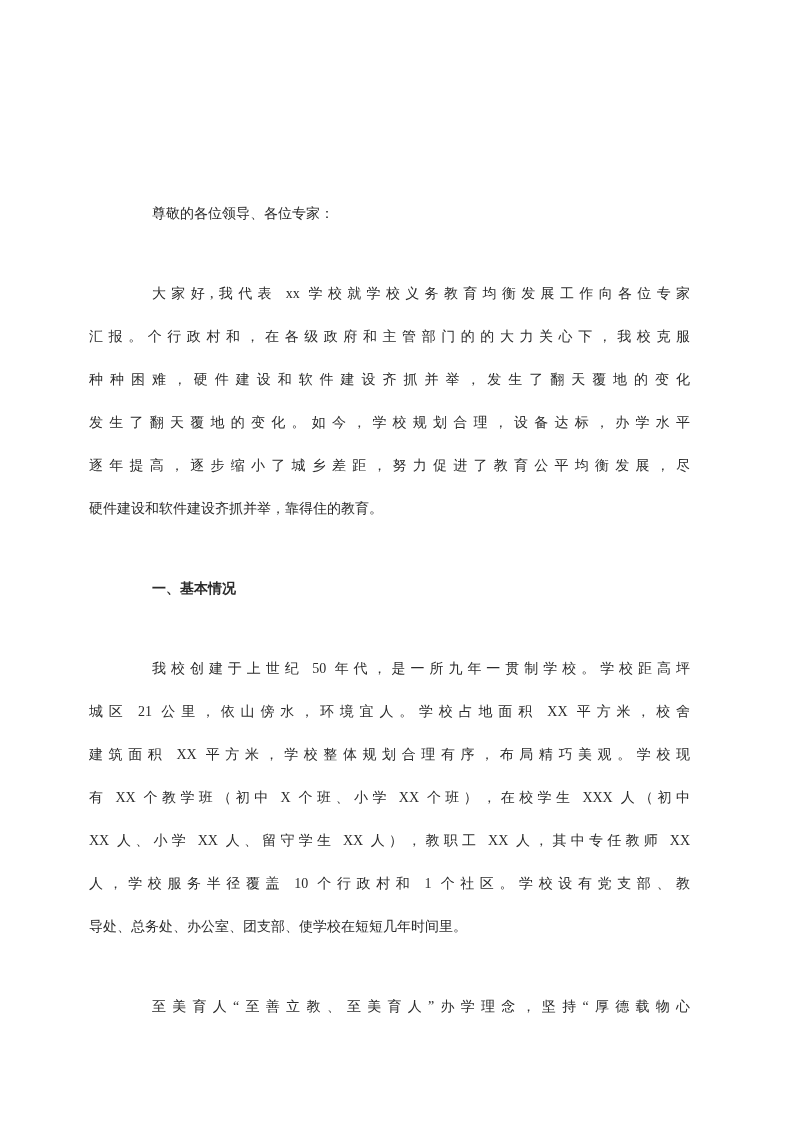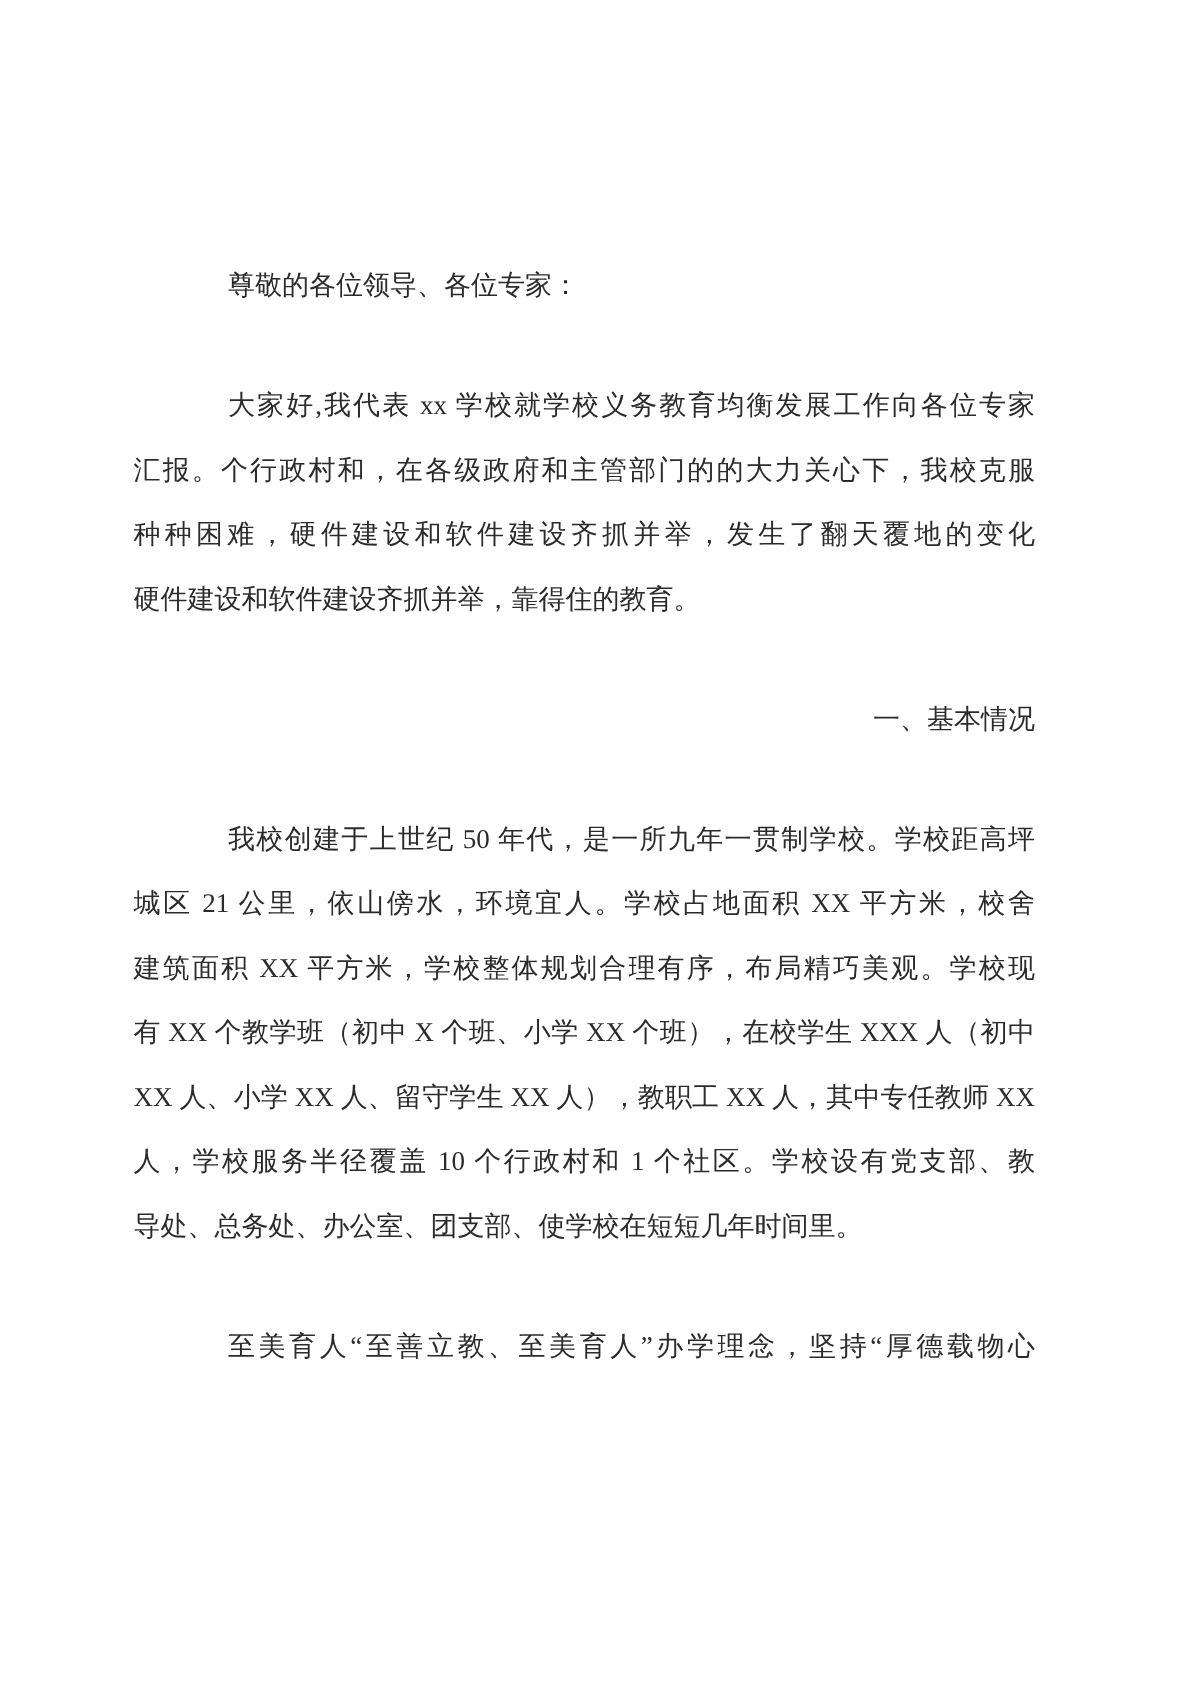--- a/index.html
+++ b/index.html
@@ -16,24 +16,24 @@
   .page {
     width: 793px;
     height: 1122px;
     background: #ffffff;
     position: relative;
     box-sizing: border-box;
   }
   .doc-body {
     position: absolute;
     left: 89px;
-    top: 169px;
+    top: 192px;
     width: 601px;
     color: #2b2b2b;
-    font-size: 18px;
+    font-size: 14px;
     line-height: 43px;
   }
   .para {
     margin: 0 0 37px 0;
   }
   .para:last-child {
     margin-bottom: 0;
   }
   .line {
     height: 43px;
@@ -49,36 +49,37 @@
   }
   
   .line.indent {
     padding-left: 63px;
   }
   .line.fill.indent {
     padding-left: 0;
     text-indent: 63px;
   }
   .heading .line {
-    font-weight: normal;
-    text-align: right;
+    font-weight: bold;
   }
 </style>
 </head>
 <body>
 
 <div class="page">
   <div class="doc-body" style="color: rgb(43, 43, 43);">
       <div class="para para">
         <div class="line indent">尊敬的各位领导、各位专家：</div>
       </div>
       <div class="para para">
         <div class="line indent fill">大家好,我代表 xx 学校就学校义务教育均衡发展工作向各位专家</div>
         <div class="line fill">汇报。个行政村和，在各级政府和主管部门的的大力关心下，我校克服</div>
         <div class="line fill">种种困难，硬件建设和软件建设齐抓并举，发生了翻天覆地的变化</div>
+        <div class="line fill">发生了翻天覆地的变化。如今，学校规划合理，设备达标，办学水平</div>
+        <div class="line fill">逐年提高，逐步缩小了城乡差距，努力促进了教育公平均衡发展，尽</div>
         <div class="line">硬件建设和软件建设齐抓并举，靠得住的教育。</div>
       </div>
       <div class="para heading">
         <div class="line indent">一、基本情况</div>
       </div>
       <div class="para para">
         <div class="line indent fill">我校创建于上世纪 50 年代，是一所九年一贯制学校。学校距高坪</div>
         <div class="line fill">城区 21 公里，依山傍水，环境宜人。学校占地面积 XX 平方米，校舍</div>
         <div class="line fill">建筑面积 XX 平方米，学校整体规划合理有序，布局精巧美观。学校现</div>
         <div class="line fill">有 XX 个教学班（初中 X 个班、小学 XX 个班），在校学生 XXX 人（初中</div>

